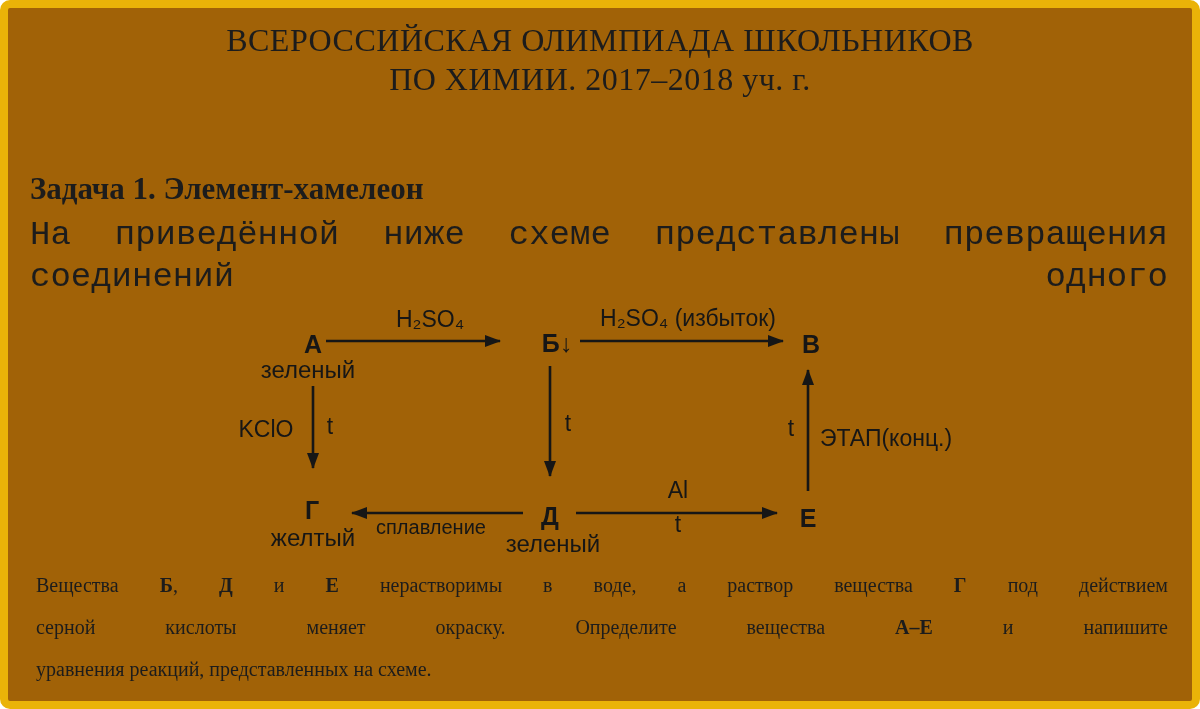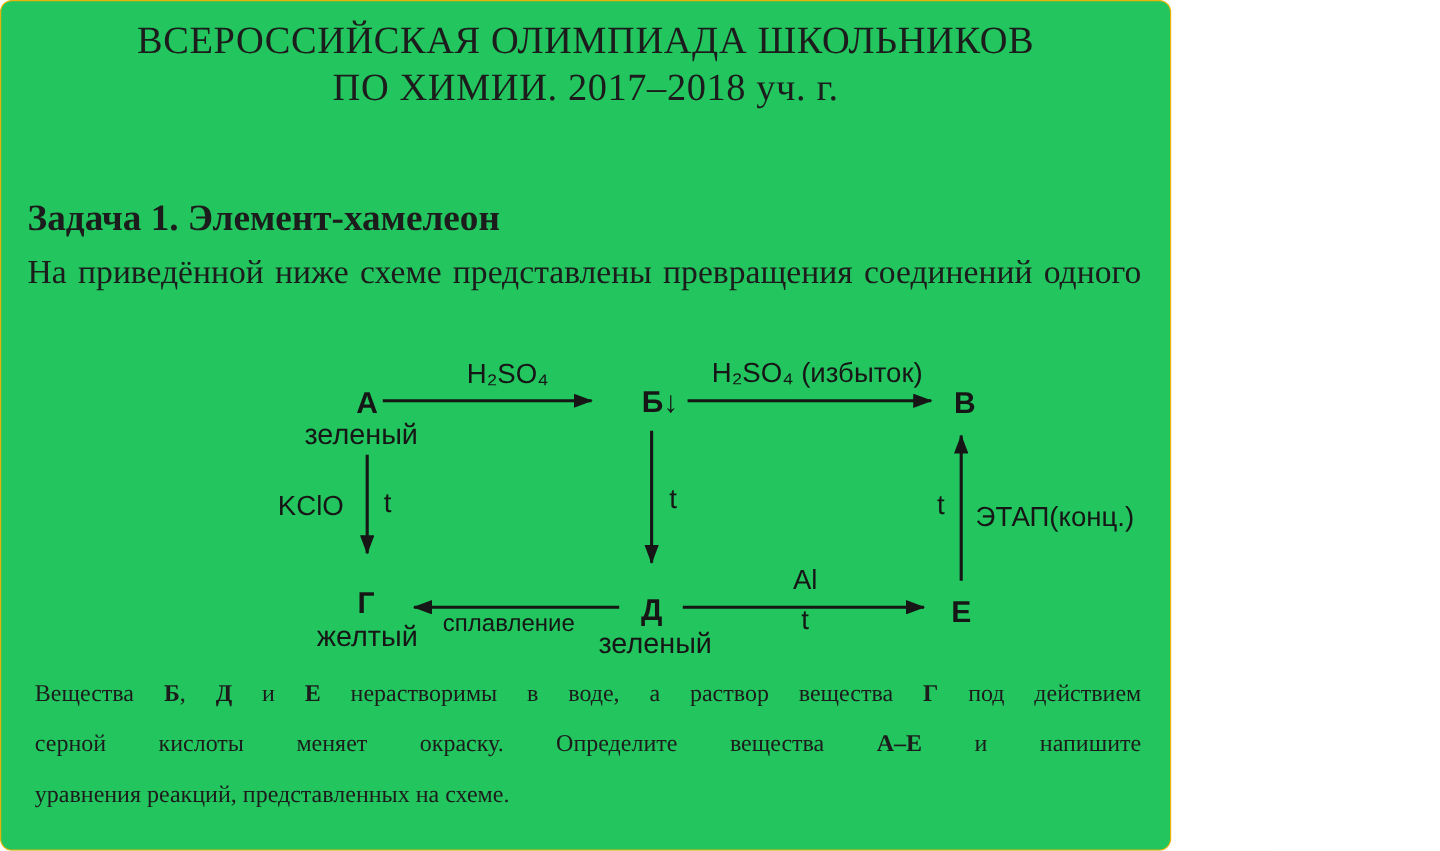--- a/index.html
+++ b/index.html
@@ -1,22 +1,22 @@
 <!DOCTYPE html>
 <html><head>
 <meta charset="utf-8">
 <style>
   html, body { margin: 0; padding: 0; background: #ffffff; }
   .page {
     position: relative;
-    width: 976px;
+    width: 1200px;
     height: 709px;
     box-sizing: border-box;
-    background: #22c55e;
-    border: 1px solid #eab308;
+    background: #a16207;
+    border: 8px solid #eab308;
     border-radius: 10px;
     overflow: hidden;
     font-family: "Liberation Serif", serif;
     color: #1c1c1c;
   }
   
   .title-block {
     position: absolute;
     top: 13px; left: 0; right: 0;
     text-align: center;
@@ -27,22 +27,23 @@
   
   .task-heading {
     position: absolute;
     top: 163px; left: 22px; right: 22px;
     font-size: 31px;
     font-weight: bold;
   }
   .intro {
     position: absolute;
     top: 206px; left: 22px; right: 24px;
-    font-size: 28px;
+    font-size: 34px;
     line-height: 42px;
+    font-family: Liberation Mono, monospace;
   }
   .justify-line { text-align: justify; text-align-last: justify; }
   
   .scheme {
     position: absolute;
     top: 290px; left: 0;
     width: 1200px; height: 265px;
     font-family: "Liberation Sans", sans-serif;
   }
   .scheme svg { position: absolute; top: 0; left: 0; }

